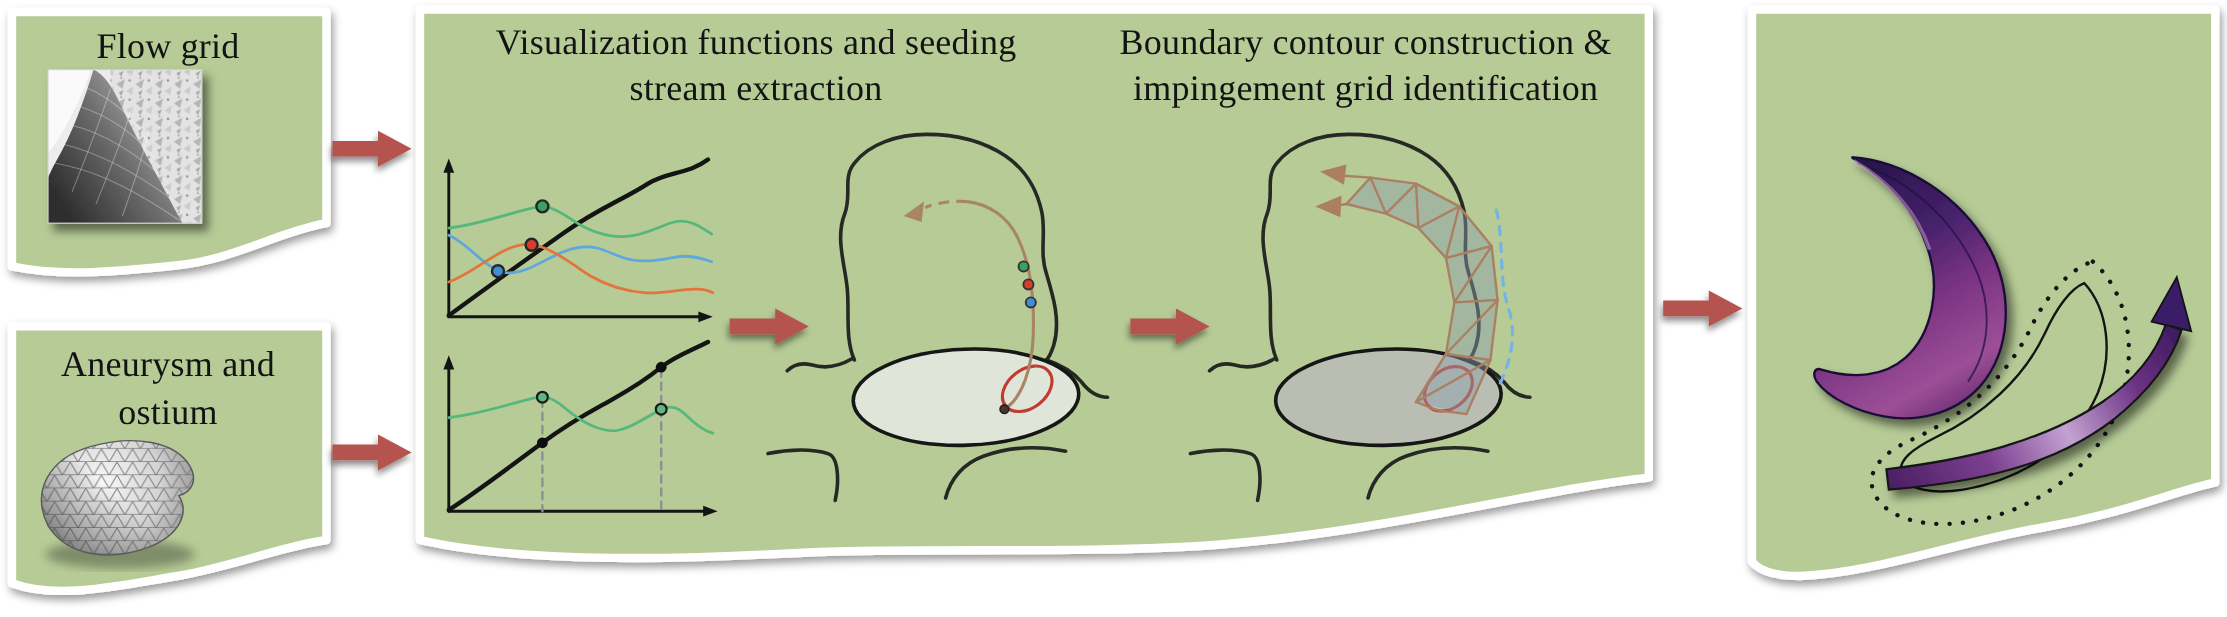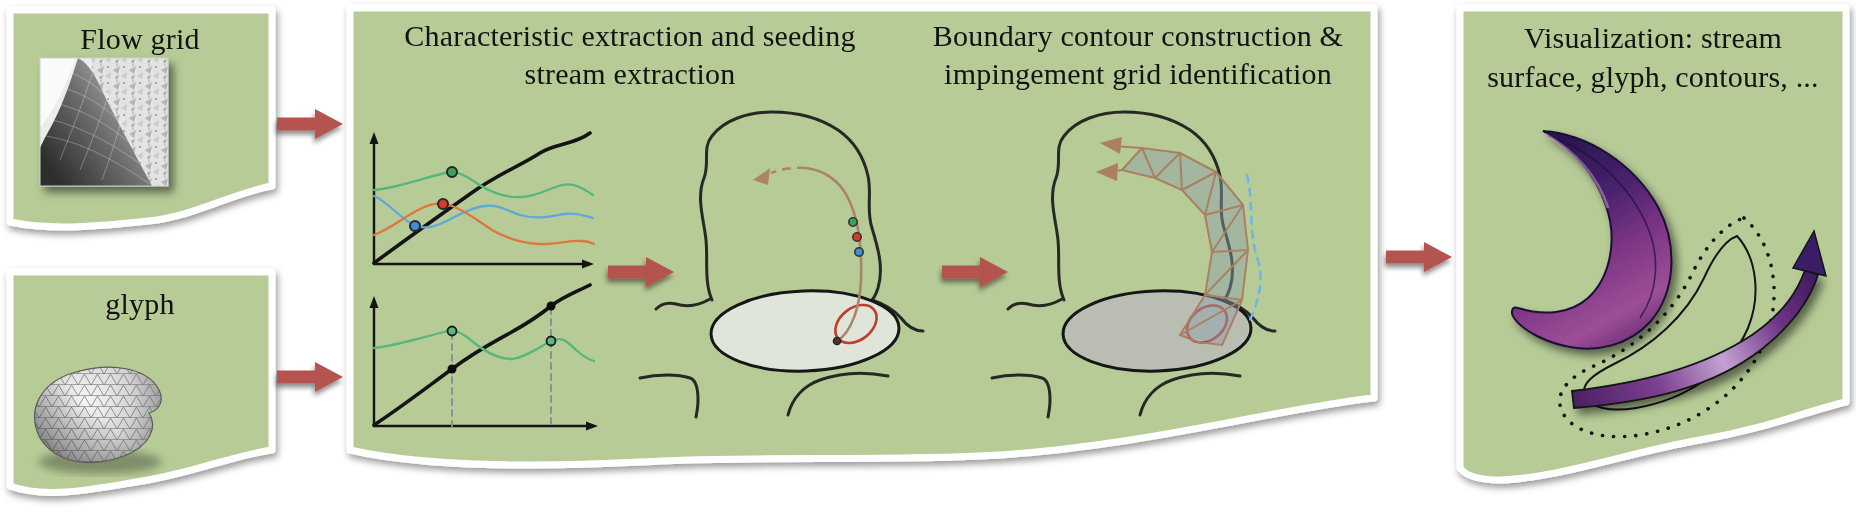--- a/index.html
+++ b/index.html
@@ -210,31 +210,28 @@
     <path d="M1572,391 C1640,383 1702,368 1752,335 C1780,316 1797,293 1805,270 L1818,275 C1810,300 1792,325 1762,349 C1712,388 1648,402 1574,408 Z" fill="url(#gradRibbon)" stroke="#141414" stroke-width="1.8" filter="url(#ts)"></path>
     <polygon points="1814,231 1793,268 1826,276" fill="#3a1d66" stroke="#141414" stroke-width="1.5"></polygon>
   </g>
 </svg>
 
 <div class="ptitle" id="t-flowgrid">
   <div>Flow grid</div>
 </div>
 
 <div class="ptitle" id="t-aneurysm">
-  <div>glyph</div>
+  <div>Aneurysm and</div>
+  <div>ostium</div>
 </div>
 
 <div class="ptitle" id="t-step1">
-  <div>Characteristic extraction and seeding</div>
+  <div>Visualization functions and seeding</div>
   <div>stream extraction</div>
 </div>
 
 <div class="ptitle" id="t-step2">
   <div>Boundary contour construction &amp;</div>
   <div>impingement grid identification</div>
 </div>
 
-<div class="ptitle" id="t-viz">
-  <div>Visualization: stream</div>
-  <div>surface, glyph, contours, ...</div>
-</div>
 
 </div>
 
 </body></html>

